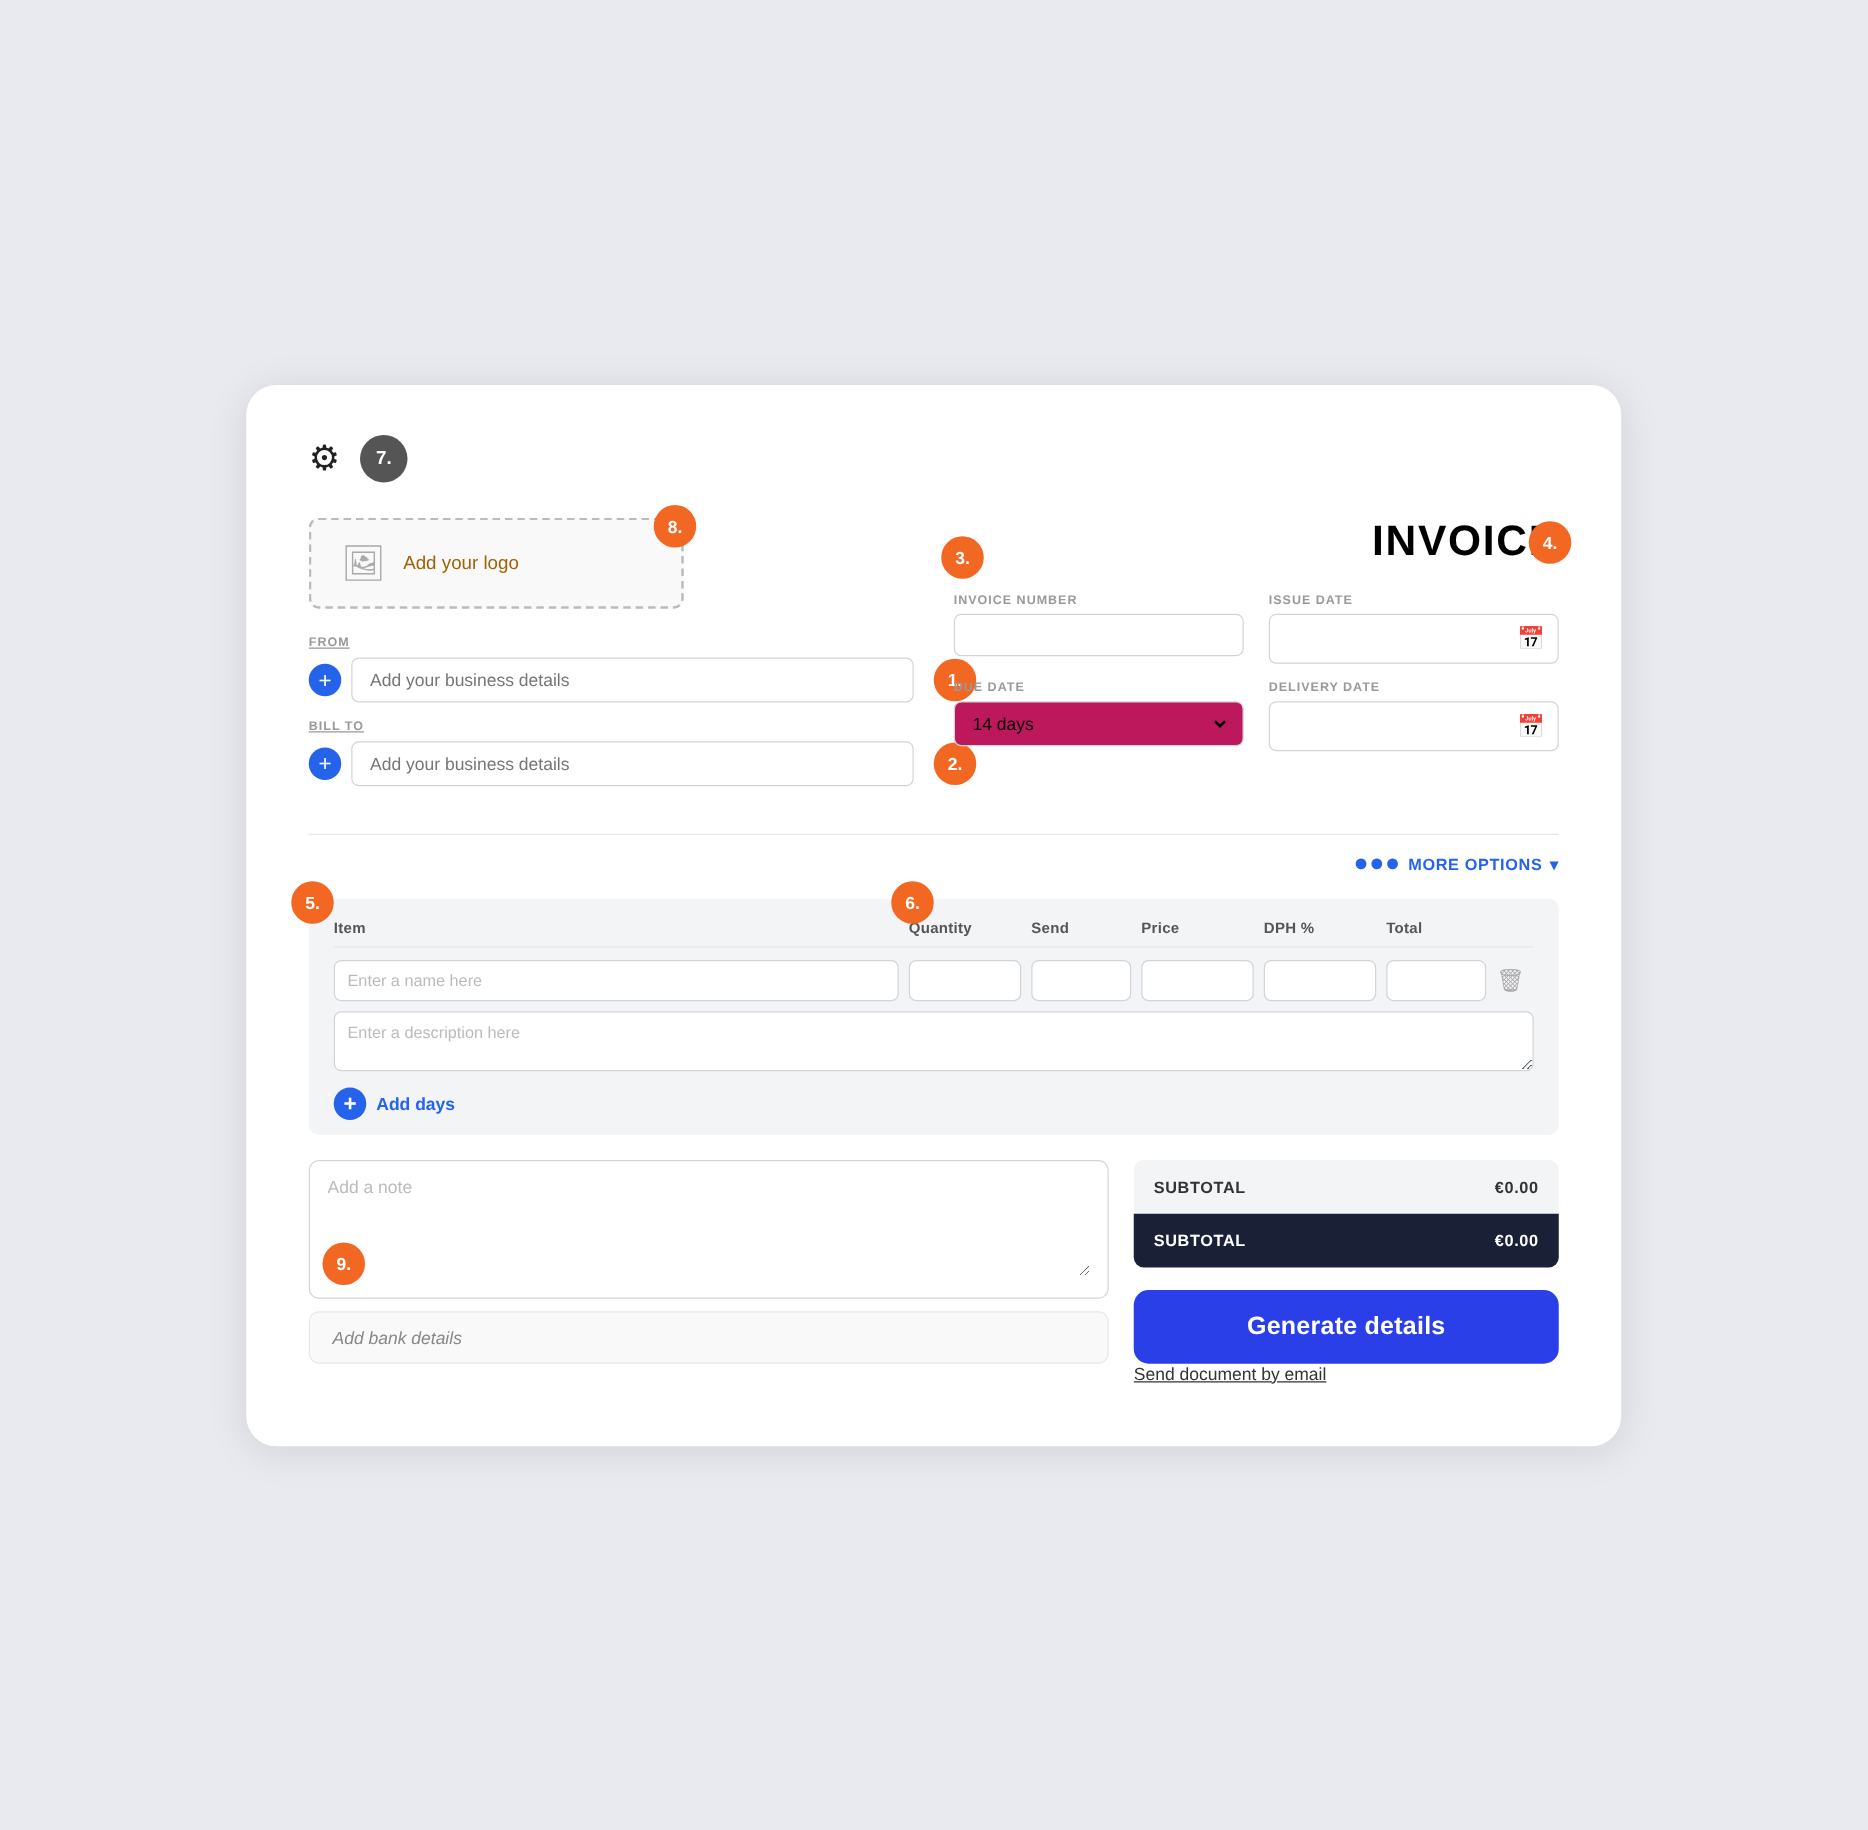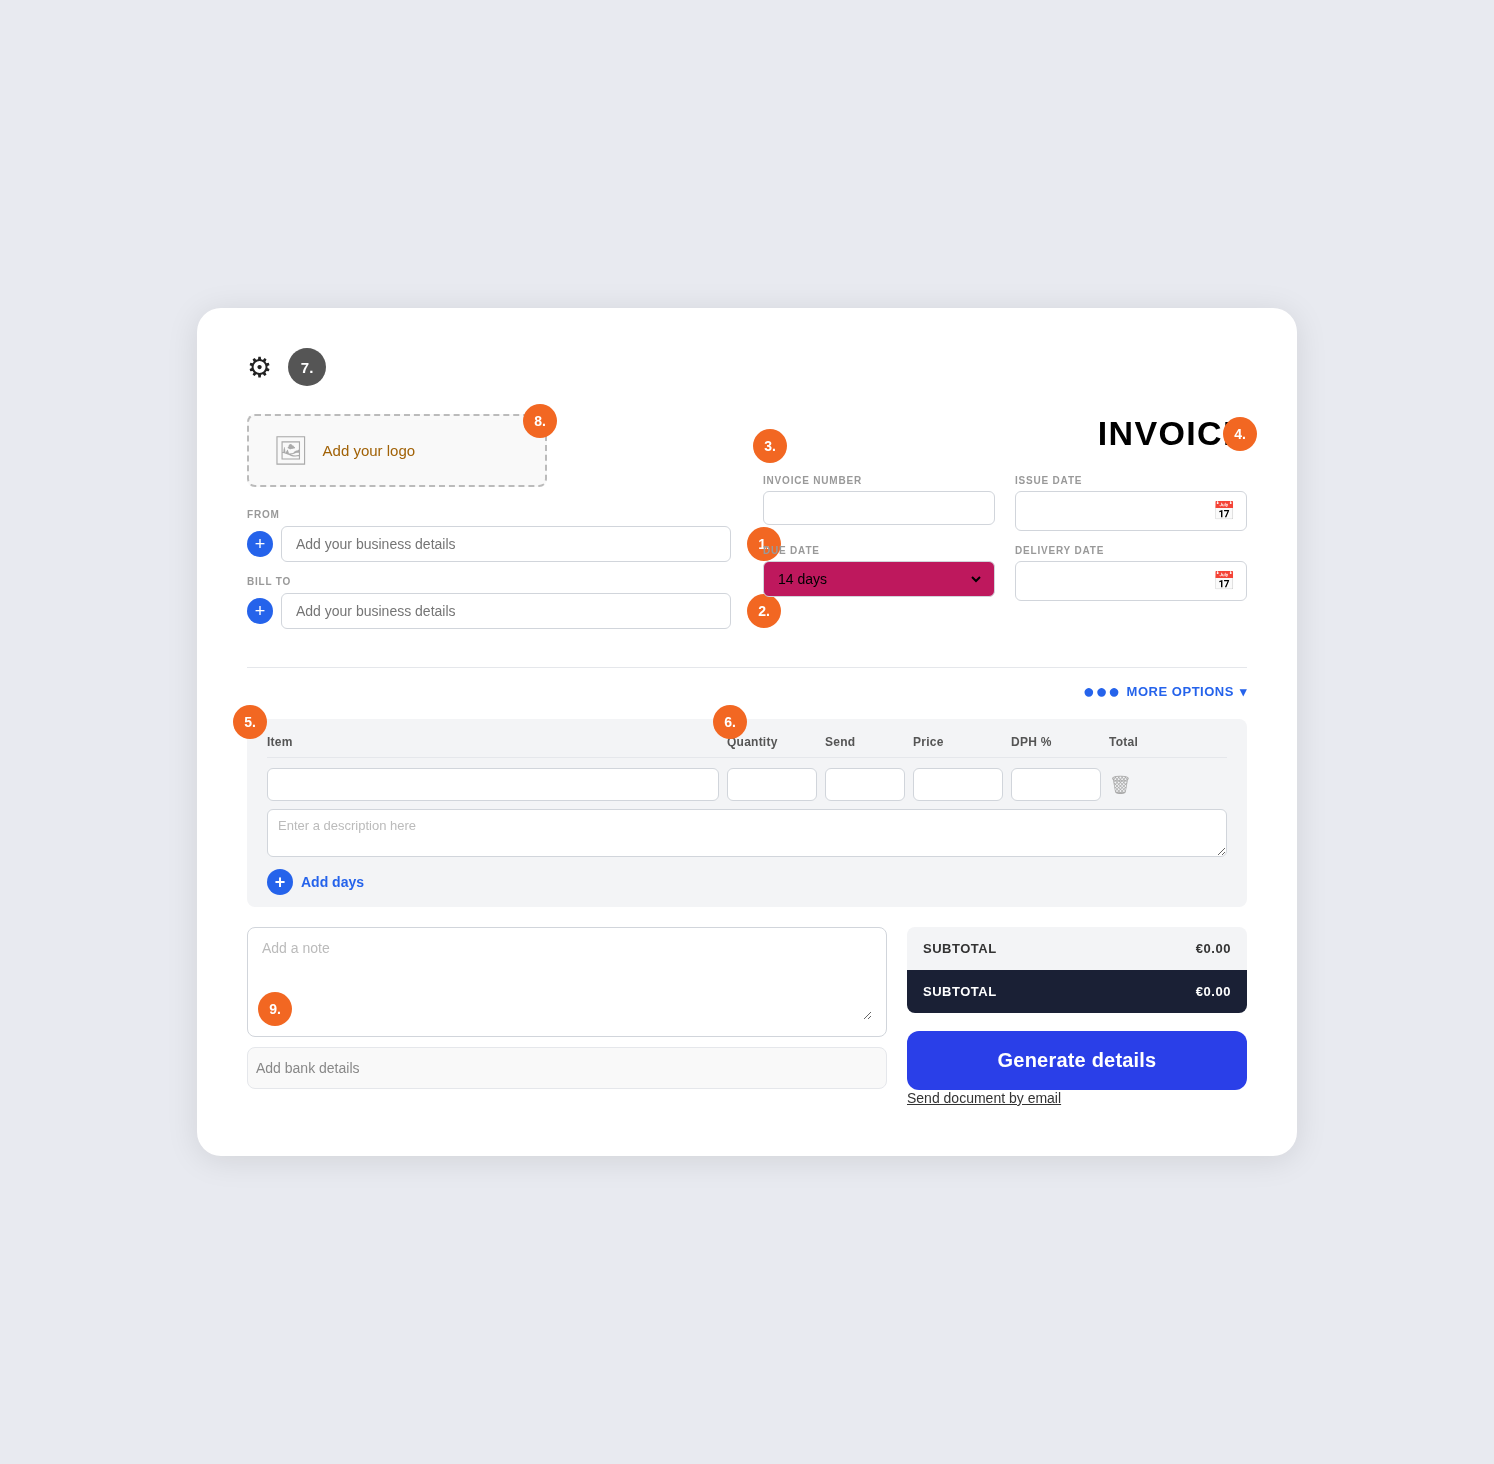--- a/index.html
+++ b/index.html
@@ -94,20 +94,21 @@
       top: -12px;
       right: -12px;
     }
     .label-small {
       font-size: 10px;
       font-weight: 700;
       color: #999;
       letter-spacing: 0.08em;
       margin-bottom: 6px;
       text-transform: uppercase;
+      text-decoration: underline;
     }
     .detail-row {
       display: flex;
       align-items: center;
       gap: 8px;
       position: relative;
       margin-bottom: 14px;
     }
     .add-btn {
       width: 26px;
@@ -350,25 +351,26 @@
     }
     .notes-area textarea::placeholder { color: #bbb; }
     .badge-9 {
       position: absolute;
       bottom: 10px;
       left: 10px;
     }
     .bank-details {
       border: 1.5px solid #e5e7eb;
       border-radius: 8px;
-      padding: 12px 8px;
+      padding: 12px 18px;
       font-size: 14px;
       color: #888;
       background: #f9f9f9;
       cursor: pointer;
+      font-style: italic;
     }
 
     
     .totals-section {
       width: 340px;
       flex-shrink: 0;
     }
     .total-row {
       display: flex;
       justify-content: space-between;
@@ -519,20 +521,21 @@
       <span>Item</span>
       <span>Quantity</span>
       <span>Send</span>
       <span>Price</span>
       <span>DPH %</span>
       <span>Total</span>
       <span></span>
     </div>
 
     <div class="item-row">
+      <input type="text" placeholder="Enter a name here" style="">
       <input type="text" style="">
       <input type="text" style="">
       <input type="text" style="">
       <input type="text" style="">
       <input type="text" style="">
       <button class="delete-btn">🗑</button>
     </div>
 
     <div class="item-desc-row">
       <textarea placeholder="Enter a description here" style=""></textarea>

